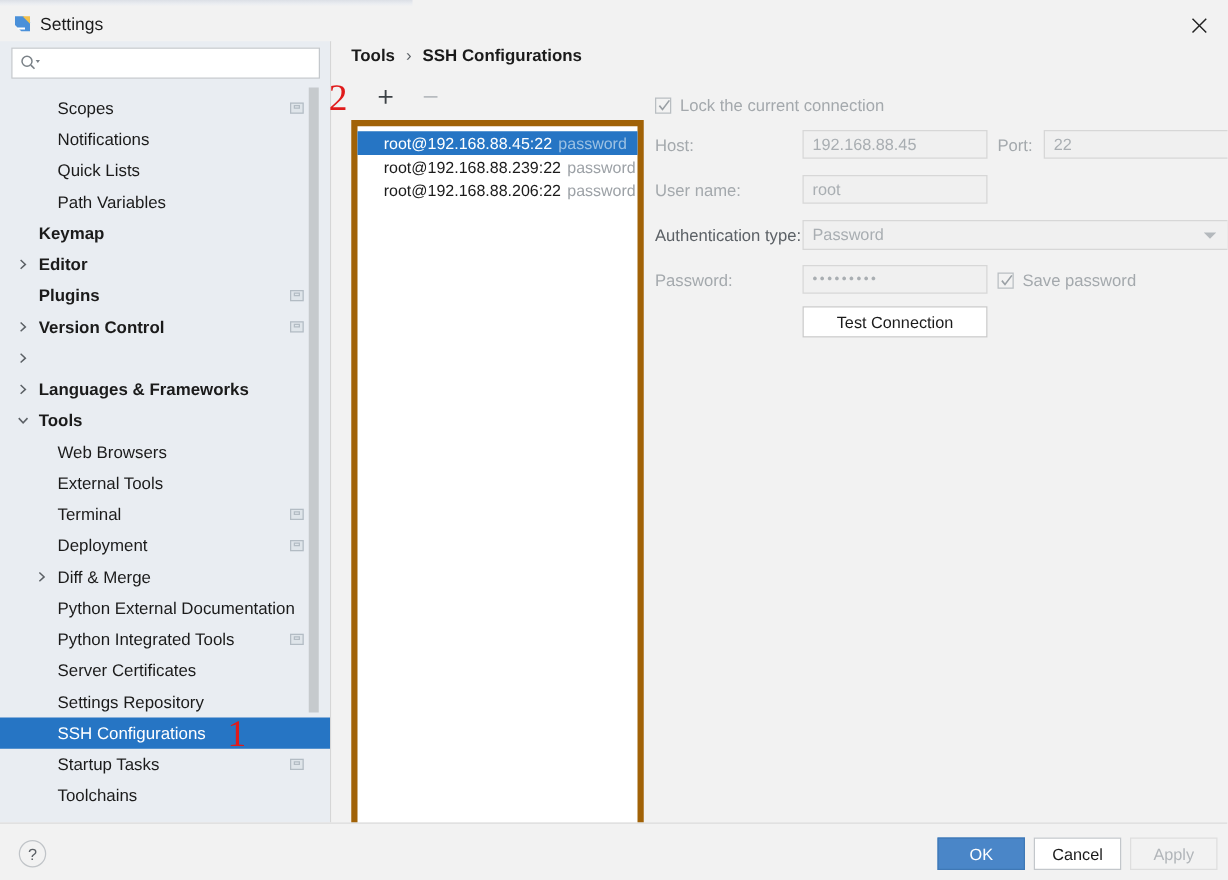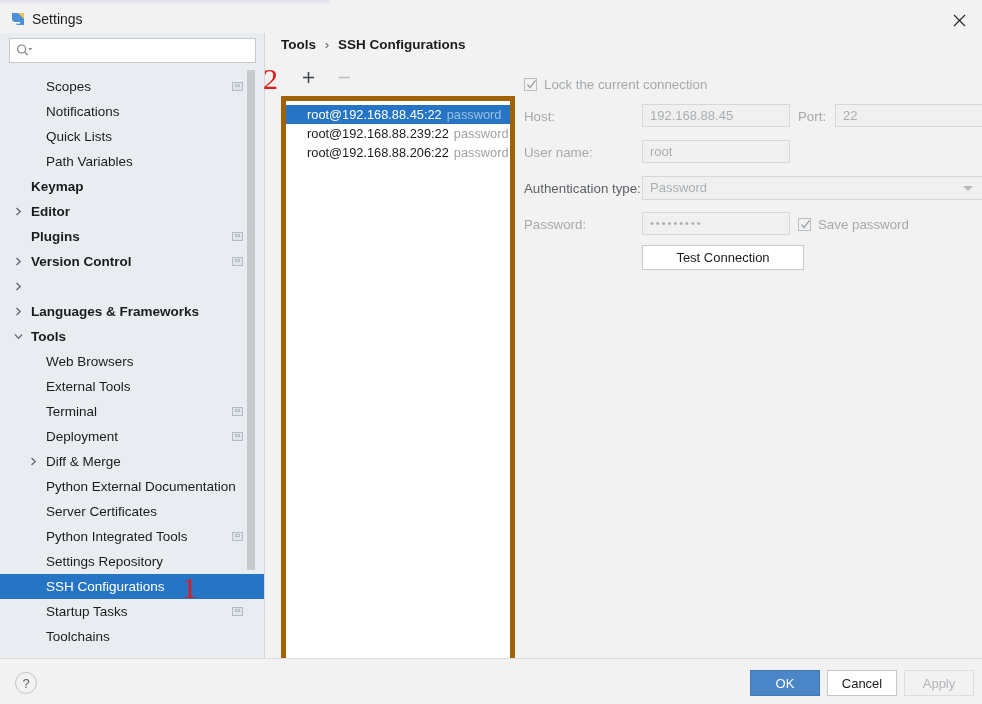--- a/index.html
+++ b/index.html
@@ -323,27 +323,27 @@
               <svg width="9" height="9" viewBox="0 0 9 9">
                 <path d="M2.5 1 L6.3 4.5 L2.5 8" stroke="#5c6166" stroke-width="1.2" fill="none"></path>
               </svg>
             </span>
             <span class="label" style="left: 46px;">Diff &amp; Merge</span>
           </div>
           <div class="row">
             <span class="label" style="left: 46px;">Python External Documentation</span>
           </div>
           <div class="row">
+            <span class="label" style="left: 46px;">Python Integrated Tools</span>
+            <span class="badge">
+              <i></i>
+            </span>
+          </div>
+          <div class="row">
             <span class="label" style="left: 46px;">Server Certificates</span>
-          </div>
-          <div class="row">
-            <span class="label" style="left: 46px;">Python Integrated Tools</span>
-            <span class="badge">
-              <i></i>
-            </span>
           </div>
           <div class="row">
             <span class="label" style="left: 46px;">Settings Repository</span>
           </div>
           <div class="row sel">
             <span class="label" style="left: 46px;">SSH Configurations</span>
           </div>
           <div class="row">
             <span class="label" style="left: 46px;">Startup Tasks</span>
             <span class="badge">
@@ -417,21 +417,21 @@
       <div class="f-label" style="left:9px; top:151px;">Password:</div>
       <div class="f-field" style="left:127px; top:146px; width:148px; height:23px; letter-spacing:2px; font-size:11px;">•••••••••</div>
 
       <div class="chk" style="left:283px; top:152px;">
         <svg width="11" height="11" viewBox="0 0 11 11">
           <path d="M1.5 5.5 L4 8.6 L9.5 1.3" stroke="#9aa0a5" stroke-width="1.3" fill="none"></path>
         </svg>
       </div>
       <div class="f-label" style="left:303px; top:151px;">Save password</div>
 
-      <div class="test-btn" style="left:127px; top:179px; width:162px; height:25px;">Test Connection</div>
+      <div class="test-btn" style="left:127px; top:179px; width:148px; height:25px;">Test Connection</div>
     </div>
   </div>
 
   <div class="footer">
     <div class="help-btn">?</div>
     <div class="btn btn-ok">OK</div>
     <div class="btn btn-cancel">Cancel</div>
     <div class="btn btn-apply">Apply</div>
   </div>
 

